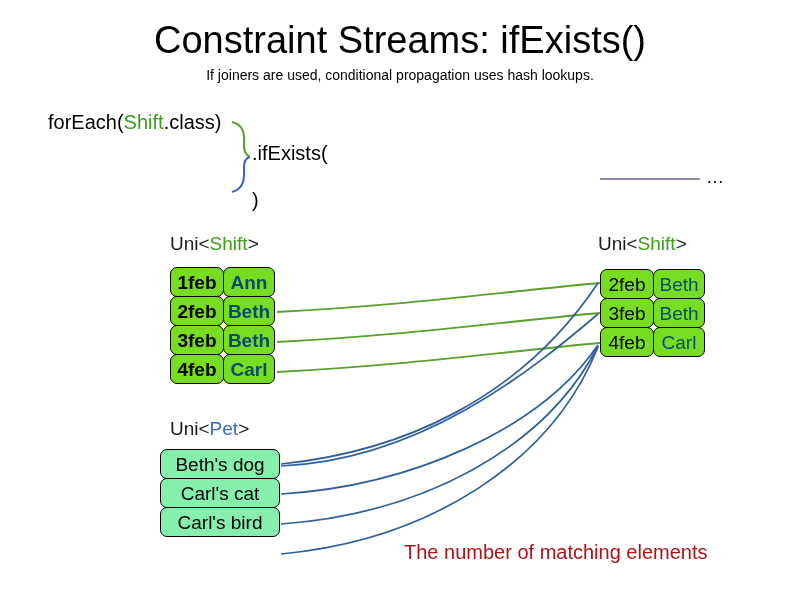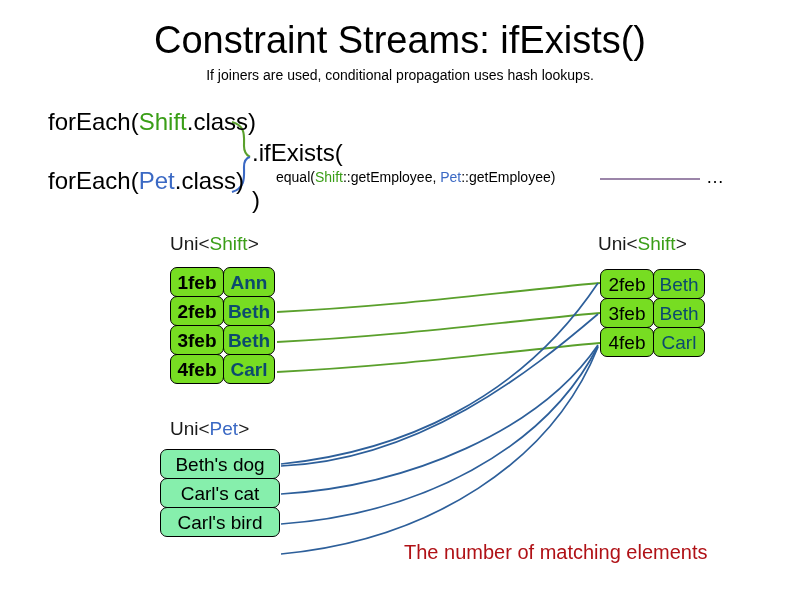--- a/index.html
+++ b/index.html
@@ -47,21 +47,21 @@
     width: 800px;
     text-align: center;
     font-size: 14px;
     line-height: 18px;
     color: #000000;
   }
 
   
   .code-line {
     position: absolute;
-    font-size: 24px;
+    font-size: 20px;
     line-height: 24px;
     white-space: pre;
     color: #000000;
   }
   .code-foreach-shift { left: 48px; top: 110px; }
   .code-foreach-pet   { left: 48px; top: 169px; }
   .code-ifexists      { left: 252px; top: 141px; }
   .code-close-paren   { left: 252px; top: 188px; }
   .code-equal {
     position: absolute;
@@ -161,25 +161,23 @@
     <path d="M 281 524 C 420 514, 545 450, 598 346" fill="none" stroke="#2d5f9a" stroke-width="1.7"></path>
     <path d="M 281 554 C 430 540, 552 462, 598 347" fill="none" stroke="#2d5f9a" stroke-width="1.7"></path>
     <path d="M 281 466 C 420 460, 530 372, 598 314" fill="none" stroke="#2d5f9a" stroke-width="1.7"></path>
   </svg>
 
   <div class="title">Constraint Streams: ifExists()</div>
   <div class="subtitle">If joiners are used, conditional propagation uses hash lookups.</div>
 
   <div class="code-line code-foreach-shift"><span>forEach(</span><span class="kw-shift">Shift</span><span>.class)</span></div>
 
-  <div class="code-line code-foreach-pet"><span>forEach(</span><span class="kw-pet">Pet</span><span>.class)</span></div>
 
   <div class="code-line code-ifexists">.ifExists(</div>
 
-  <div class="code-equal"><span>equal(</span><span class="kw-shift">Shift</span><span>::getEmployee, </span><span class="kw-pet">Pet</span><span>::getEmployee)</span></div>
 
   <div class="ellipsis">…</div>
 
   <div class="code-line code-close-paren">)</div>
 
   <div class="uni-label uni-left-shift"><span>Uni&lt;</span><span class="kw-shift">Shift</span><span>&gt;</span></div>
 
   <div class="box-table table-left-shift green">
     <div class="row">
       <div class="cell cell-date">1feb</div>

